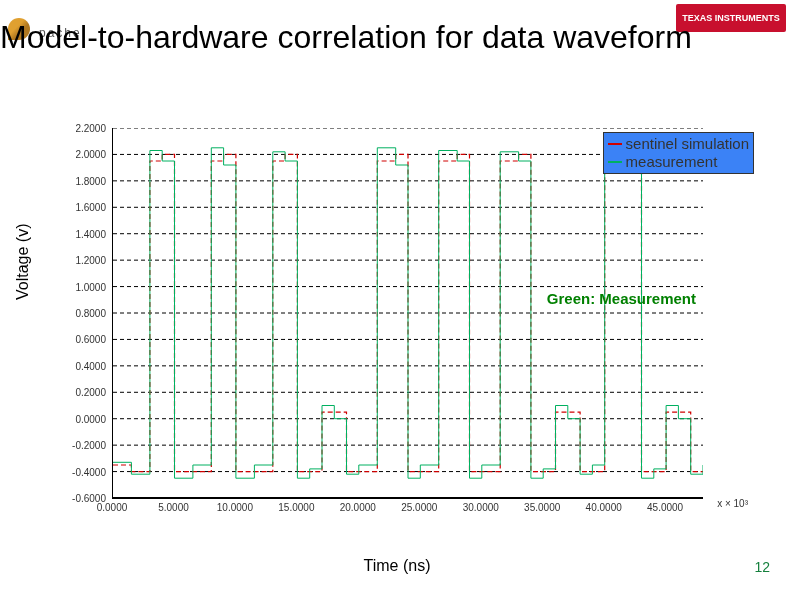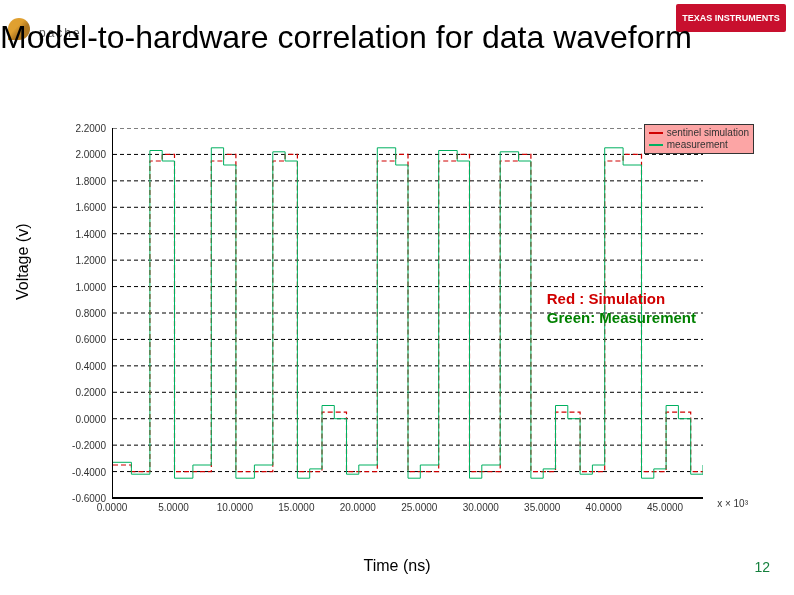--- a/index.html
+++ b/index.html
@@ -14,21 +14,21 @@
   .pagenum{position:absolute;right:24px;bottom:20px;font-size:14px;color:#15803d}
   .chart{position:absolute;left:56px;top:120px;width:700px;height:410px}
   .plot-area{position:absolute;left:56px;top:8px;width:590px;height:370px;border-left:1px solid #000;border-bottom:1px solid #000}
   .plot-area::after{content:"";position:absolute;left:0;right:0;bottom:0;height:1px;background:#000}
   .ticks-y{position:absolute;left:0;top:8px;width:54px;height:370px}
   .ticks-y div{position:absolute;right:4px;font-size:10px;color:#333;transform:translateY(-50%)}
   .ticks-x{position:absolute;left:56px;top:382px;width:590px;height:20px}
   .ticks-x div{position:absolute;top:0;font-size:10px;color:#333;transform:translateX(-50%)}
   .xunit{position:absolute;right:8px;top:378px;font-size:10px;color:#333}
   .grid line{stroke:#000;stroke-width:1;stroke-dasharray:4 3}
-  .legend-box{position:absolute;right:2px;top:4px;border:1px solid #333;background:#fca5a5;padding:2px 4px;font-size:10px;line-height:1.2;color:#333}
+  .legend-box{position:absolute;right:2px;top:12px;border:1px solid #333;background:#3b82f6;padding:2px 4px;font-size:15px;line-height:1.2;color:#333}
   .legend-box .row{display:flex;align-items:center;gap:4px}
   .legend-box .sw{width:14px;height:2px}
   .annot{position:absolute;right:60px;top:170px;font-size:15px;font-weight:bold;line-height:1.25}
   .annot .red{color:#d00000}
   .annot .green{color:#008000}
   svg.series{position:absolute;left:0;top:0;width:100%;height:100%}
 </style>
 </head>
 <body>
 
@@ -111,18 +111,17 @@
         <span class="sw" style="background:#d00000"></span>
         <span>sentinel simulation</span>
       </div>
       <div class="row">
         <span class="sw" style="background:#00b060"></span>
         <span>measurement</span>
       </div>
     </div>
 
     <div class="annot">
-      <div class="red">Red : Simulation</div>
       <div class="green">Green: Measurement</div>
     </div>
   </div>
 
 </div>
 
 </body></html>

